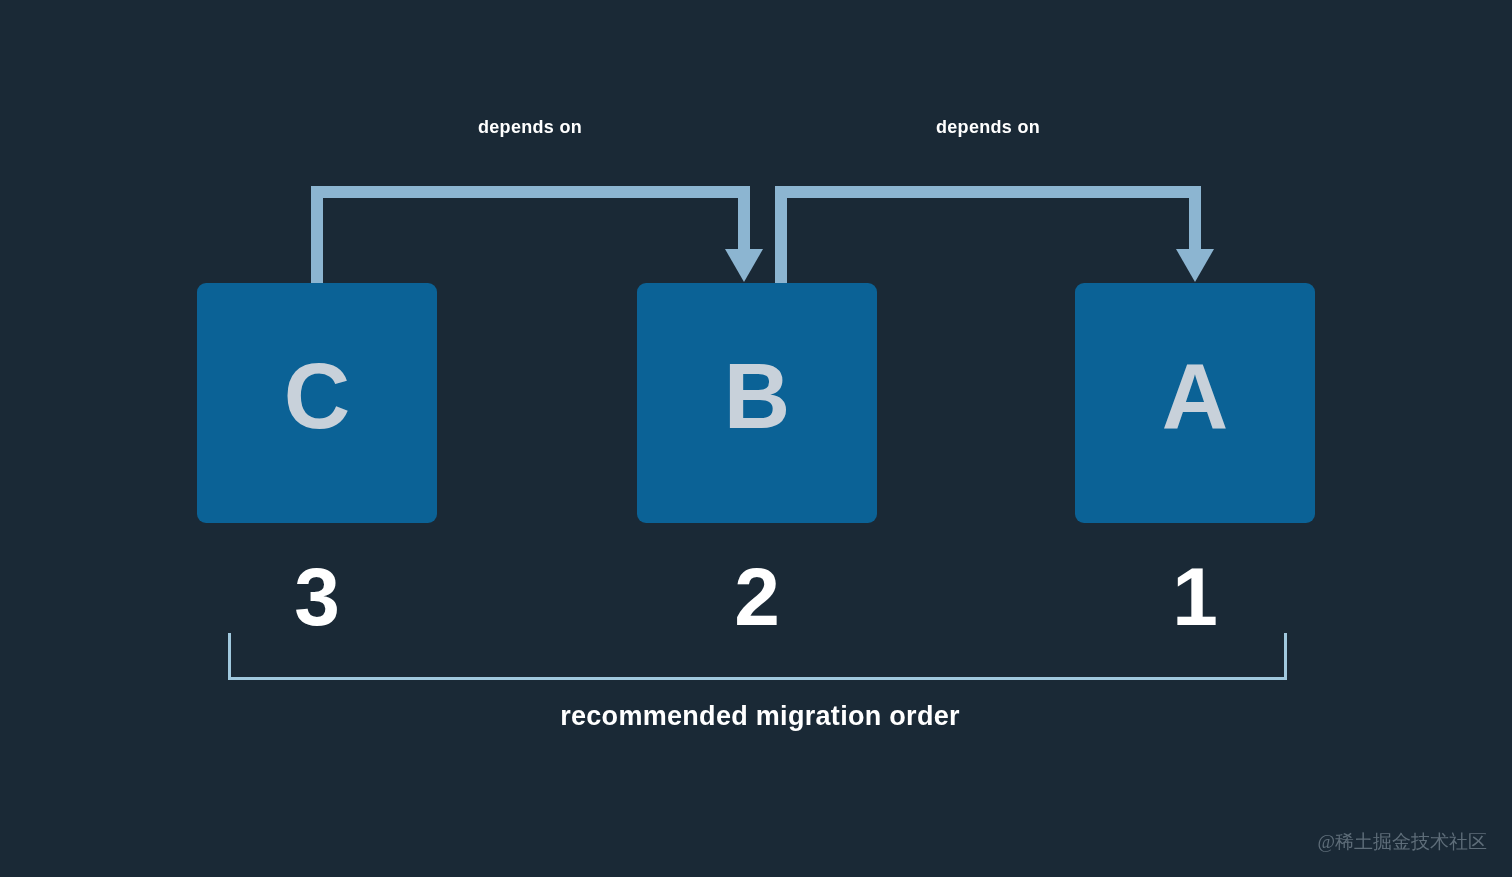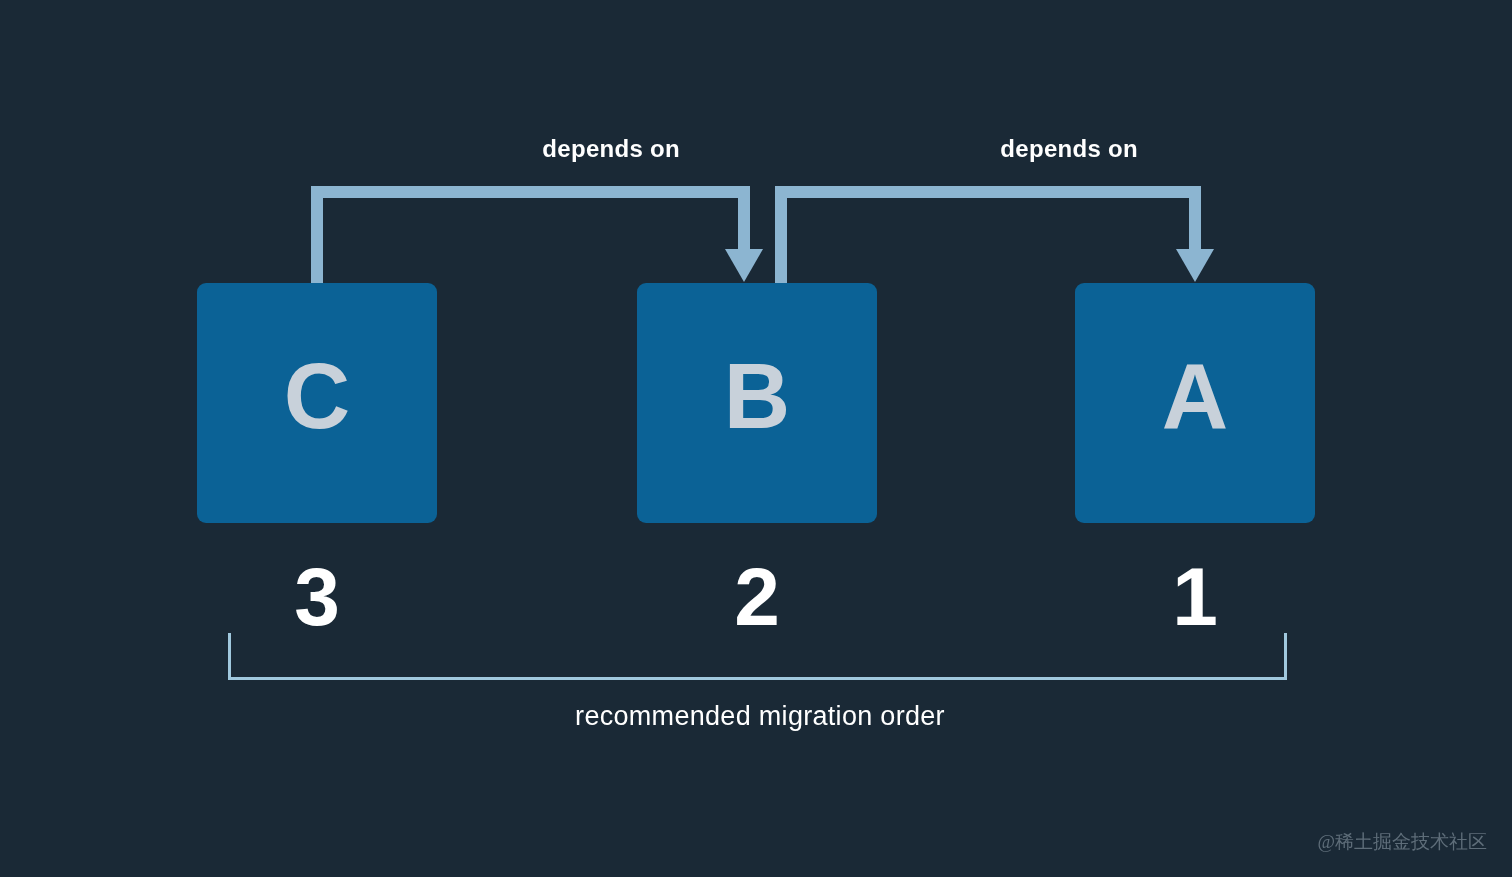--- a/index.html
+++ b/index.html
@@ -10,25 +10,25 @@
   .stage {
     position: relative;
     width: 1512px;
     height: 877px;
     overflow: hidden;
     background: var(--background, #1a2936);
     font-family: "Liberation Sans", sans-serif;
   }
   .dep-label {
     position: absolute;
-    top: 135px;
+    top: 117px;
     width: 300px;
-    text-align: right;
+    text-align: center;
     color: var(--label-text, #ffffff);
-    font-size: 24px;
+    font-size: 18px;
     font-weight: 700;
     letter-spacing: 0.3px;
   }
   .shaft {
     position: absolute;
     background: var(--arrow, #8cb5d1);
   }
   .arrowhead {
     position: absolute;
     width: 0;
@@ -76,21 +76,21 @@
     border-bottom: 3px solid var(--bracket, #a0c8de);
   }
   .bracket-label {
     position: absolute;
     left: 460px;
     top: 701px;
     width: 600px;
     text-align: center;
     color: var(--label-text, #ffffff);
     font-size: 27px;
-    font-weight: 400;
+    font-weight: 700;
     letter-spacing: 0.3px;
   }
   .watermark {
     position: absolute;
     right: 25px;
     top: 829px;
     color: var(--watermark-text, #5e6d79);
     font-size: 19px;
     font-weight: 400;
     font-family: Liberation Serif, serif;

